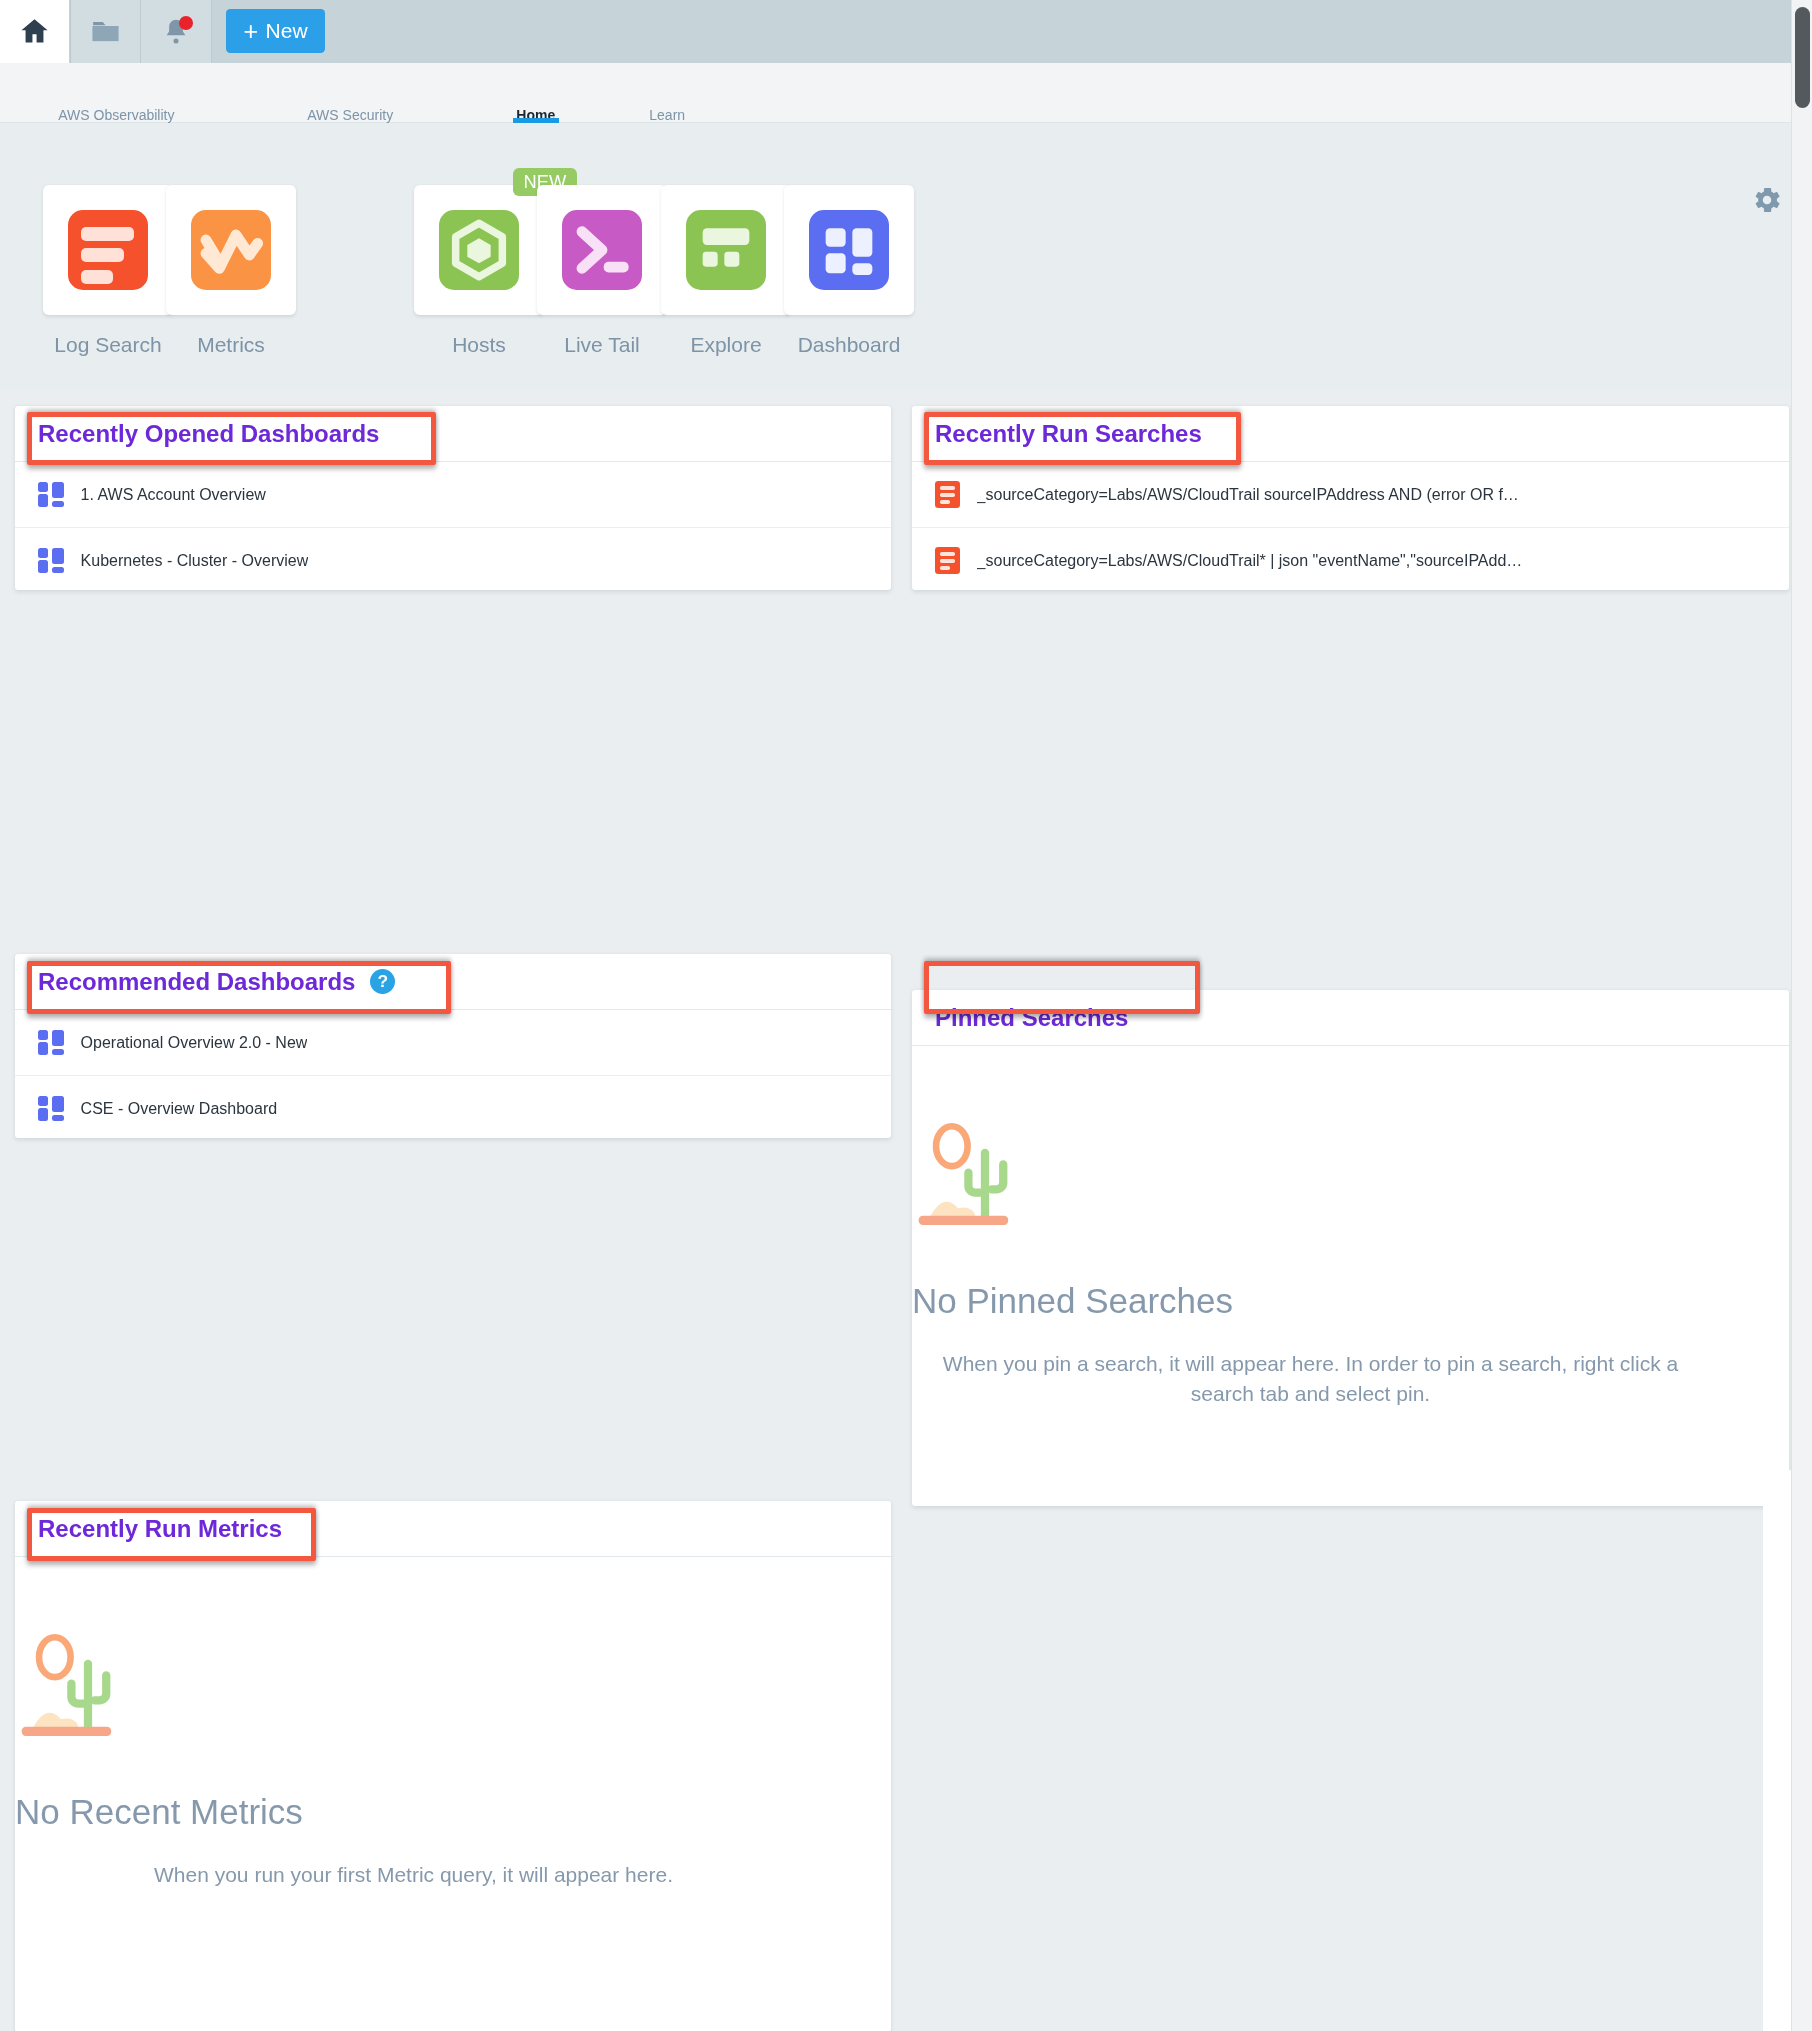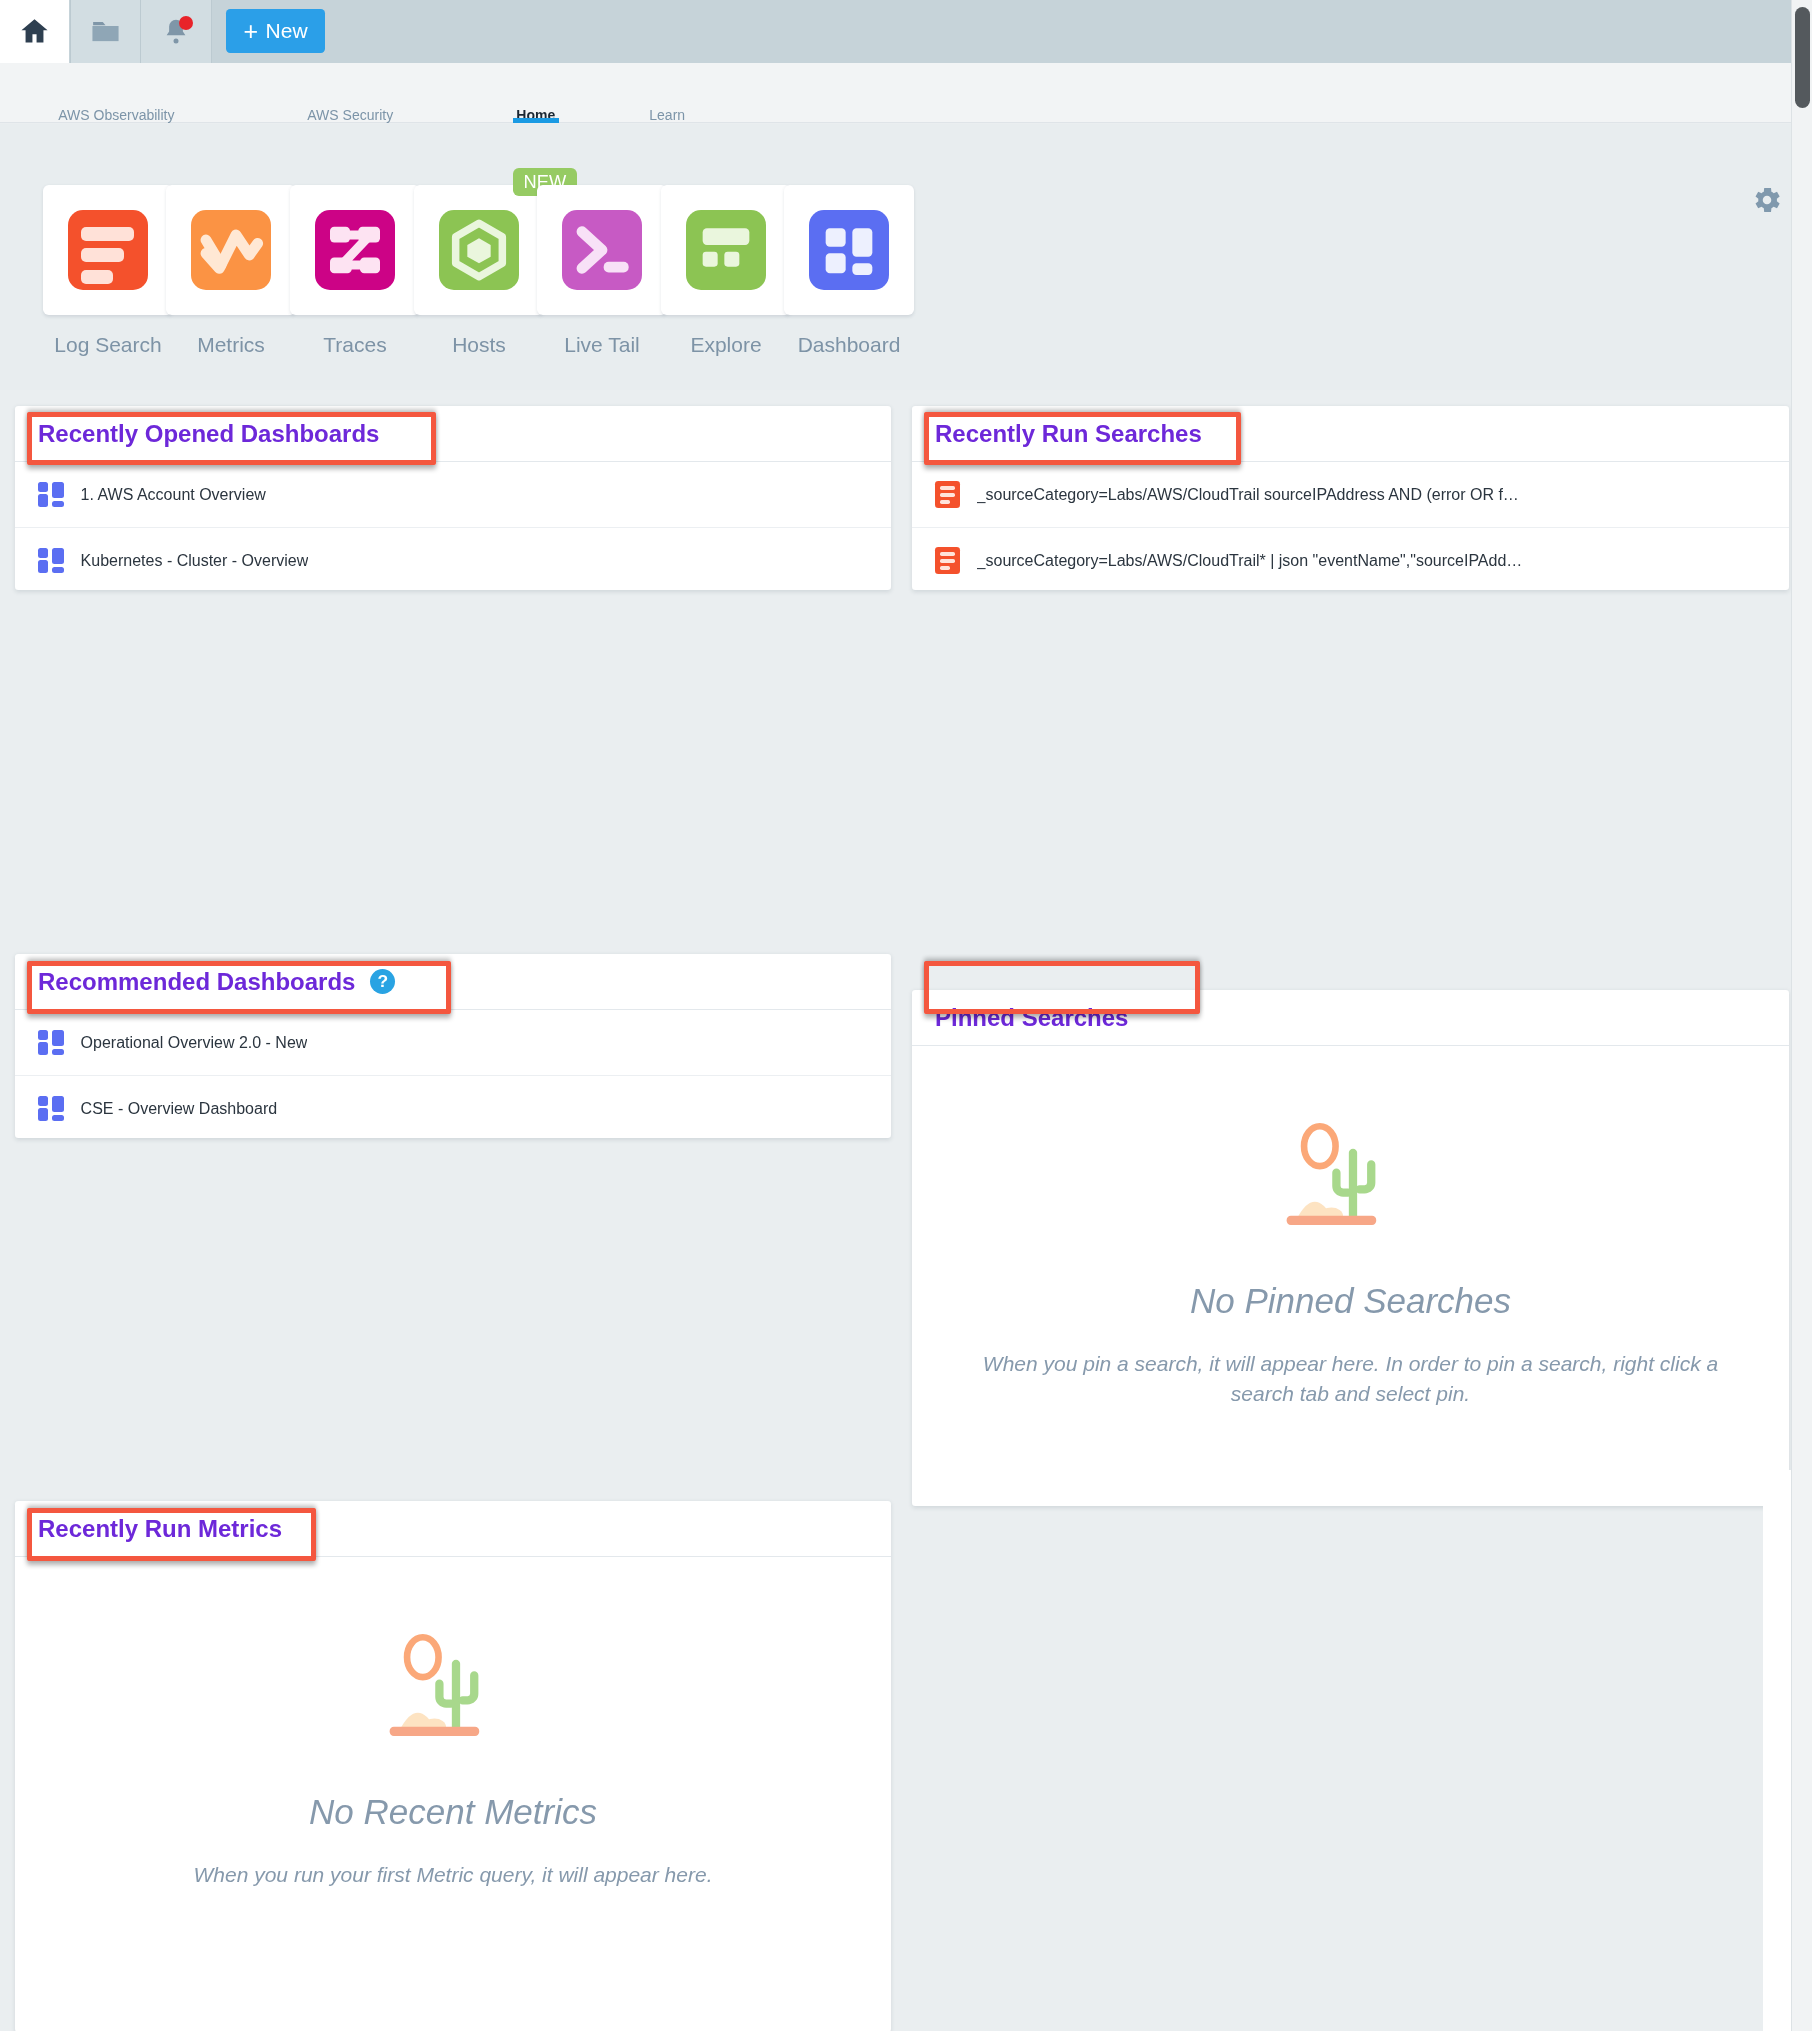--- a/index.html
+++ b/index.html
@@ -161,23 +161,22 @@
   
   .dash-ico { width: 26px; height: 26px; position: relative; }
   .dash-ico i { position: absolute; background: #5b6ef2; border-radius: 2.5px; display:block; }
 
   
   .srch-ico { width: 25px; height: 26.6px; background: #f4512c; border-radius: 3.3px; position: relative; }
   .srch-ico i { position: absolute; background: #ffe4db; border-radius: 1.7px; display:block; }
 
   
   .empty {
-    display: flex; flex-direction: column; align-items: center;
+    display: flex; flex-direction: column; 
     padding-top: 75px;
-    font-style: italic;
   }
   .desert { width: 141px; height: 125px; position: relative; }
   .empty-title {
     margin-top: 35px;
     font-size: 35px; color: #8699ac; font-weight: 300;
   }
   .empty-sub {
     margin-top: 28px;
     font-size: 21px; color: #8699ac; line-height: 1.45;
     text-align: center; max-width: 797px; font-weight: 300;
@@ -267,34 +266,20 @@
         <div class="tile-glyph" style="background:#fb9344">
           <svg width="80" height="80" viewBox="0 0 96 96">
             <path d="M18 52 L34 70 L54 30 L70 54 L80 40" stroke="#ffe8d4" stroke-width="13" fill="none" stroke-linecap="round" stroke-linejoin="round"></path>
             <path d="M18 36 L36 66" stroke="#ffe8d4" stroke-width="13" fill="none" stroke-linecap="round"></path>
           </svg>
         </div>
       </div>
       <div class="tile-label">Metrics</div>
     </div>
 
-    <div class="app-tile" style="left:290px">
-      <div class="tile-card">
-        <div class="tile-glyph" style="background:#cc0386">
-          <svg width="80" height="80" viewBox="0 0 96 96">
-            <rect x="18" y="20" width="24" height="19" rx="5" fill="#fde3f2"></rect>
-            <rect x="52" y="20" width="26" height="19" rx="5" fill="#fde3f2"></rect>
-            <rect x="18" y="57" width="26" height="19" rx="5" fill="#fde3f2"></rect>
-            <rect x="54" y="57" width="24" height="19" rx="5" fill="#fde3f2"></rect>
-            <path d="M34 30 L66 30 L32 66 L64 66" stroke="#fde3f2" stroke-width="11" fill="none" stroke-linejoin="round" stroke-linecap="round"></path>
-          </svg>
-        </div>
-      </div>
-      <div class="tile-label">Traces</div>
-    </div>
 
     <div class="app-tile" style="left:414px">
       <div class="tile-card">
         <div class="tile-glyph" style="background:#8cc453">
           <svg width="80" height="80" viewBox="0 0 96 96">
             <path d="M48 16 L76 32 L76 64 L48 80 L20 64 L20 32 Z" stroke="#eaf6dd" stroke-width="9" fill="none" stroke-linejoin="round"></path>
             <path d="M48 34 L62 42 L62 56 L48 64 L34 56 L34 42 Z" fill="#eaf6dd"></path>
           </svg>
         </div>
         <span class="new-tag">NEW</span>

